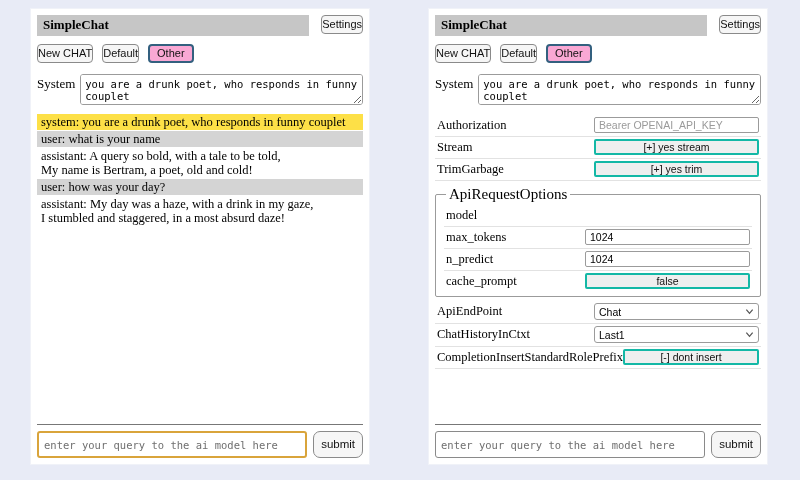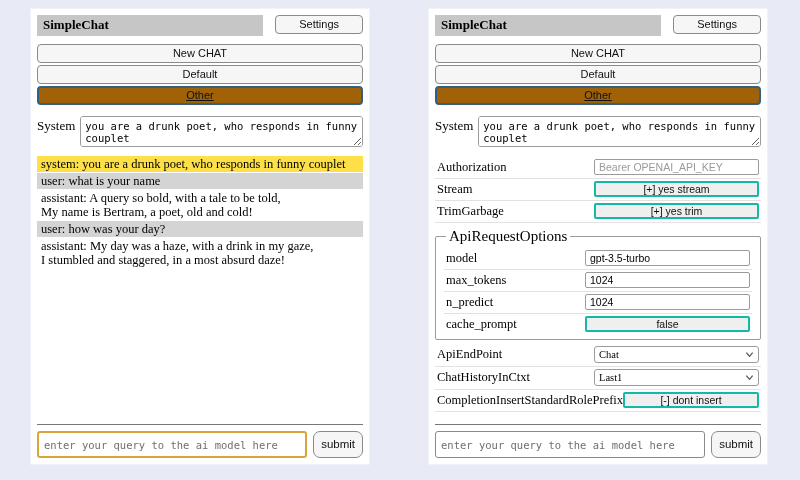--- a/index.html
+++ b/index.html
@@ -32,31 +32,30 @@
     font-size: 13px;
     padding: 2px 6px 3px 6px;
     color: #000;
   }
   .btn {
     font-family: "Liberation Sans", sans-serif;
     font-size: 11px;
     background: #f6f6f6;
     border: 1px solid #8a8a8a;
     border-radius: 4px;
-    padding: 2px 23px;
+    padding: 2px 0;
     color: #111;
     cursor: pointer;
     line-height: 13px;
   }
-  .toolbar { display: flex; gap: 2px; margin-top: 8px; flex-direction: column; }
+  .toolbar { display: flex; gap: 9px; margin-top: 8px; }
   .btn.selected {
-    background: #a16207;
+    background: #f9a8d4;
     border: 2px solid #33607f;
     padding: 1px 7px;
-    text-decoration: underline;
   }
   .sysrow { display: flex; gap: 5px; margin-top: 11px; }
   .syslabel { font-size: 13px; padding-top: 2px; }
   .sysbox {
     flex: 1;
     height: 31px;
     font-family: "DejaVu Sans Mono", monospace;
     font-size: 10.5px;
     padding: 3px 4px;
     border: 1px solid #9b9b9b;
@@ -123,21 +122,21 @@
   .sselect {
     width: 165px;
     height: 17px;
     border: 1px solid #9b9b9b;
     border-radius: 3px;
     background: #fff;
     display: flex;
     align-items: center;
     justify-content: space-between;
     padding: 0 4px;
-    font-family: Liberation Serif, serif;
+    font-family: Liberation Sans, sans-serif;
     font-size: 10.5px;
     color: #000;
     cursor: pointer;
   }
   .chev { width: 9px; height: 9px; flex: 0 0 auto; }
   fieldset.apiopts {
     border: 1px solid #9b9b9b;
     border-radius: 2px;
     margin: 5px 0 4px 0;
     padding: 3px 8px 4px 8px;
@@ -207,21 +206,20 @@
       </div>
       <div class="srow">
         <span class="slabel">TrimGarbage</span>
         <button class="sbtn">[+] yes trim</button>
       </div>
 
       <fieldset class="apiopts">
         <legend>ApiRequestOptions</legend>
         <div class="srow">
           <span class="slabel">model</span>
-          <input class="sinput" value="gpt-3.5-turbo" style="">
         </div>
         <div class="srow">
           <span class="slabel">max_tokens</span>
           <input class="sinput" value="1024" style="">
         </div>
         <div class="srow">
           <span class="slabel">n_predict</span>
           <input class="sinput" value="1024" style="">
         </div>
         <div class="srow">

